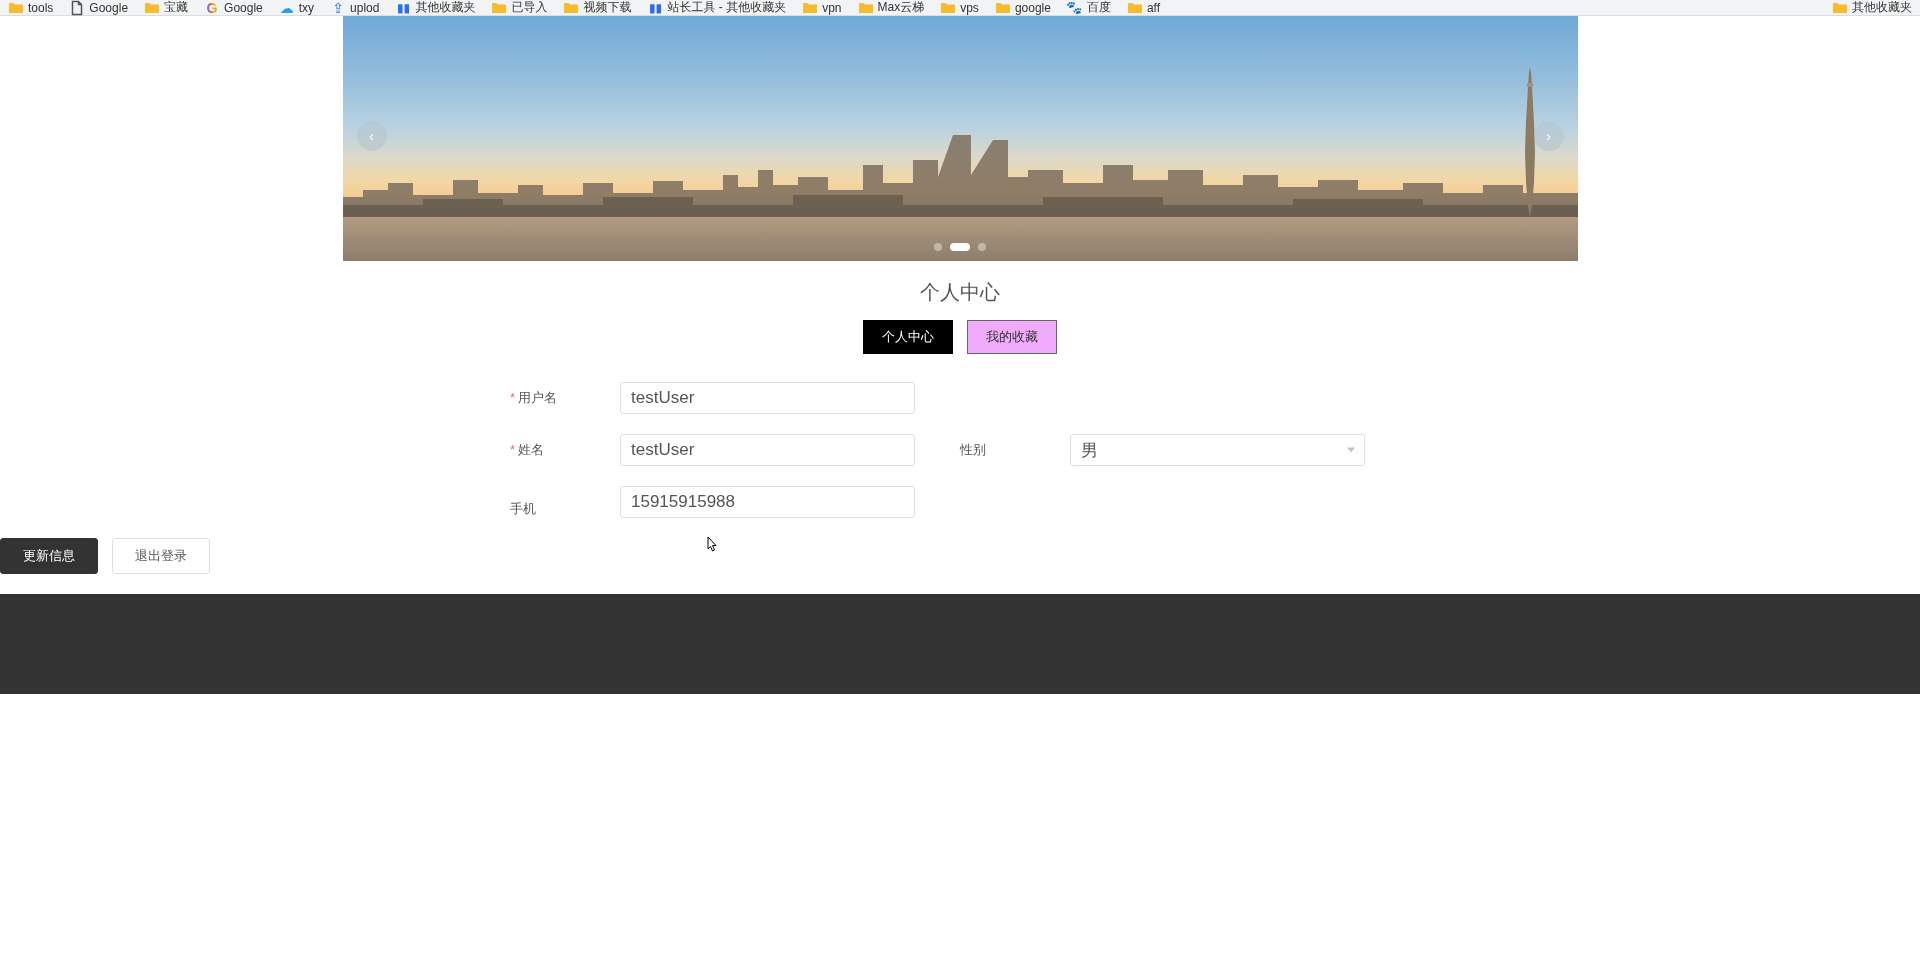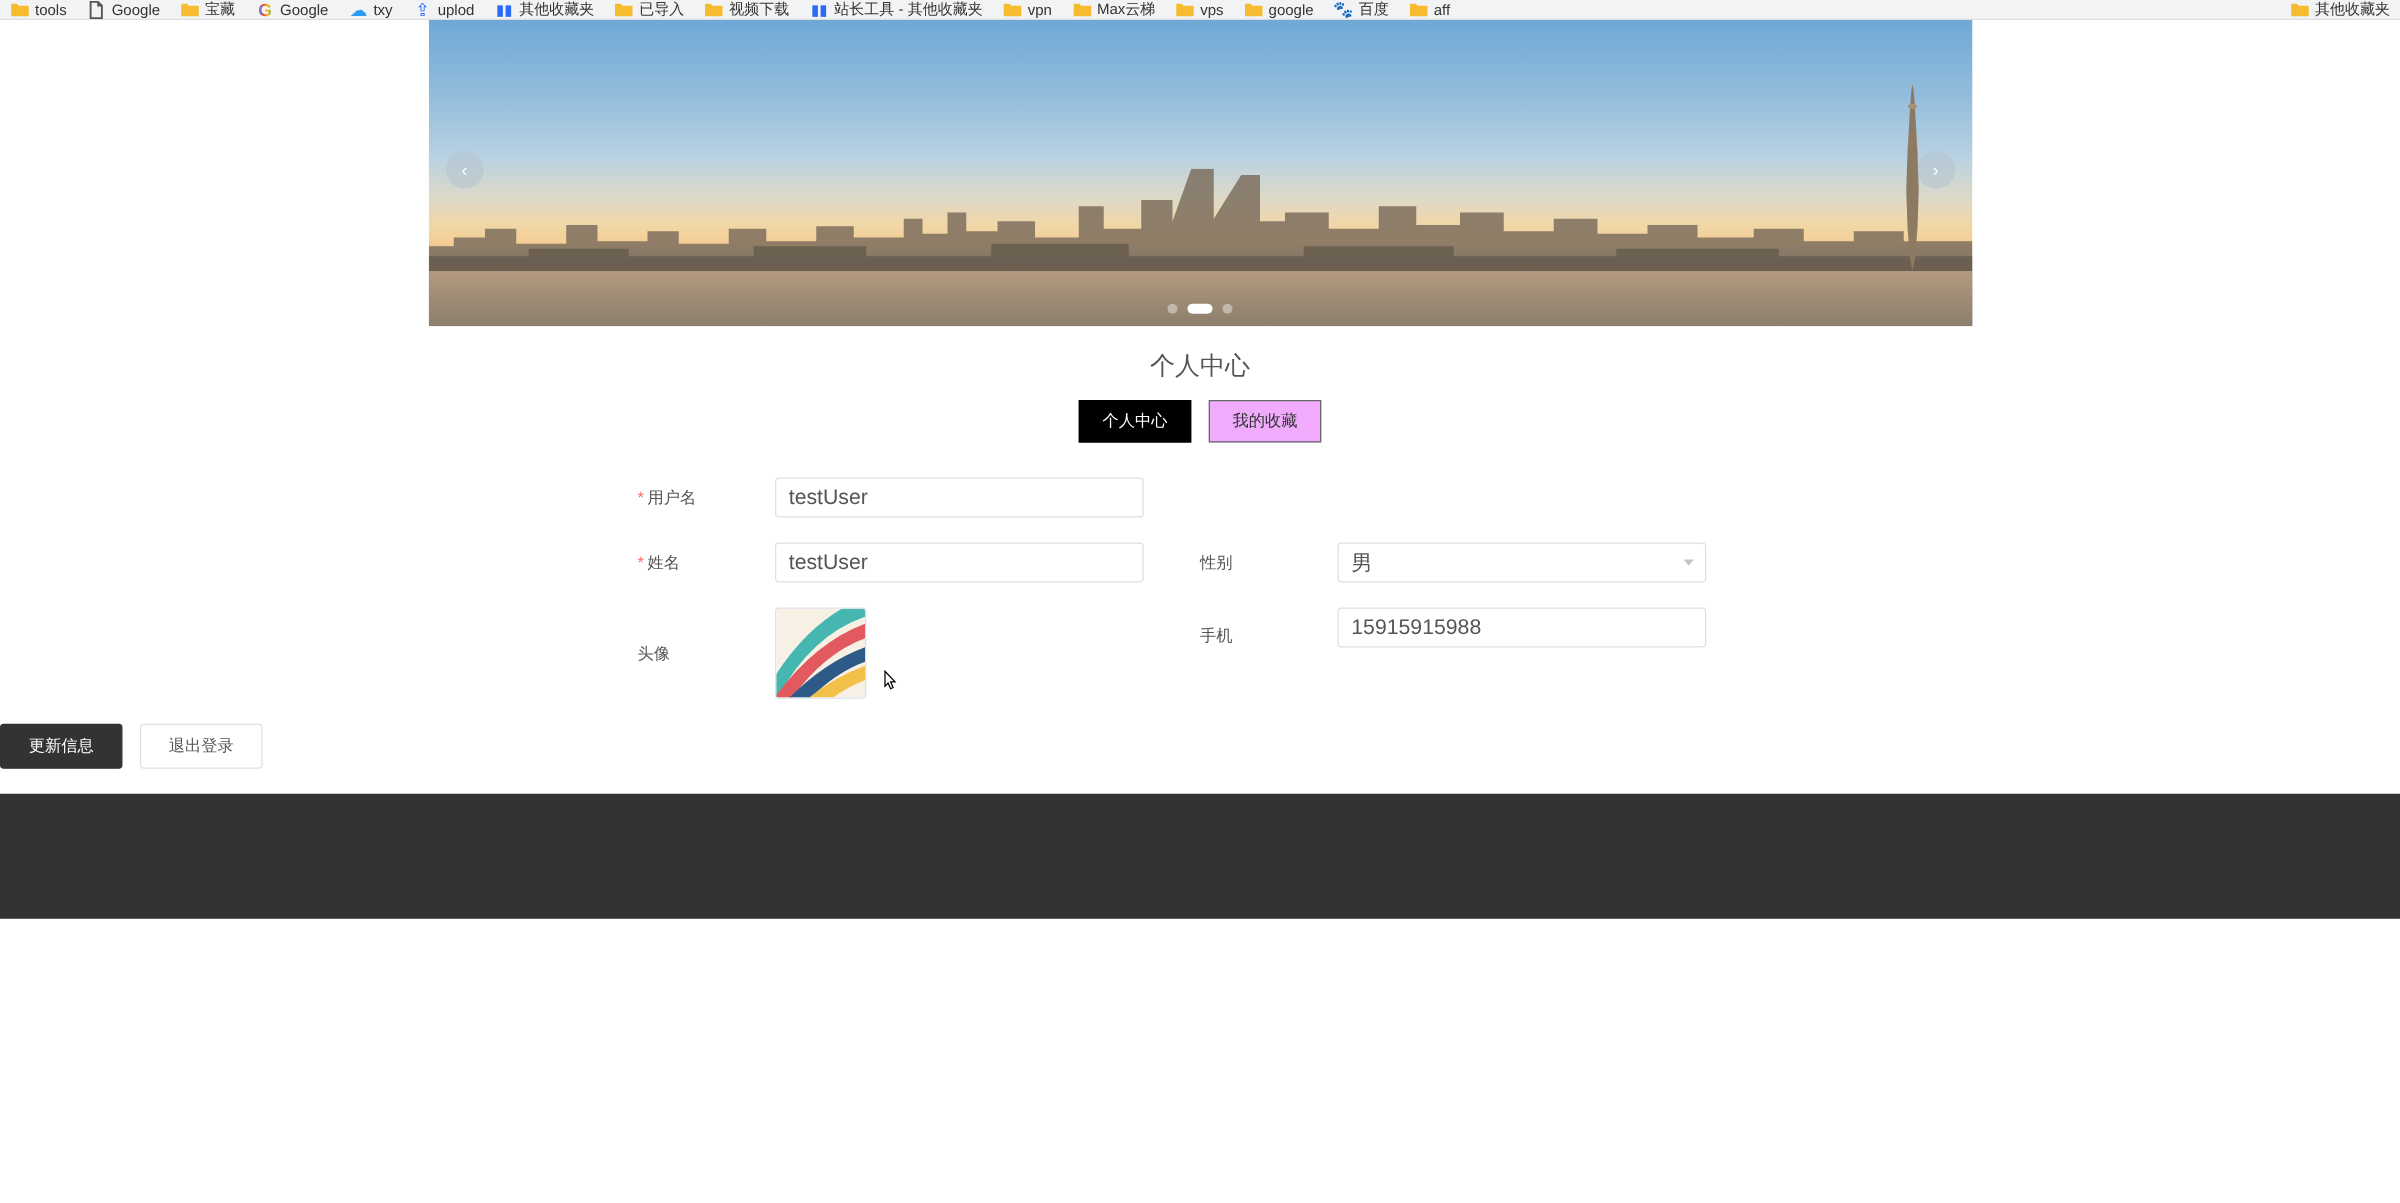--- a/index.html
+++ b/index.html
@@ -271,34 +271,20 @@
         </div>
         <div class="form-col">
           <div class="label-cell"><span>性别</span></div>
           <div class="input-cell select-wrap">
             <input class="tinput" type="text" readonly="" value="男" style="">
           </div>
         </div>
       </div>
 
       <div class="form-row">
-        <div class="form-col">
-          <div class="label-cell"><span>头像</span></div>
-          <div class="input-cell">
-            <div class="avatar-box">
-              <svg viewBox="0 0 73 73">
-                <rect width="73" height="73" fill="#f6f1e4"></rect>
-                <path d="M-15 80 Q 20 10 75 -10 L75 6 Q 25 22 -5 85 Z" fill="#46b7b0"></path>
-                <path d="M-10 85 Q 30 25 80 10 L80 22 Q 35 35 2 90 Z" fill="#e25a5f"></path>
-                <path d="M-5 90 Q 38 40 85 28 L85 40 Q 43 50 10 95 Z" fill="#2e5a87"></path>
-                <path d="M2 95 Q 45 52 90 42 L90 54 Q 50 62 18 100 Z" fill="#f3c04a"></path>
-              </svg>
-            </div>
-          </div>
-        </div>
         <div class="form-col" style="align-items:flex-end;">
           <div class="label-cell"><span>手机</span></div>
           <div class="input-cell"><input class="tinput" type="text" value="15915915988" style=""></div>
         </div>
       </div>
 
     </div>
 
     <div class="btn-row">
       <button class="btn primary">更新信息</button>

